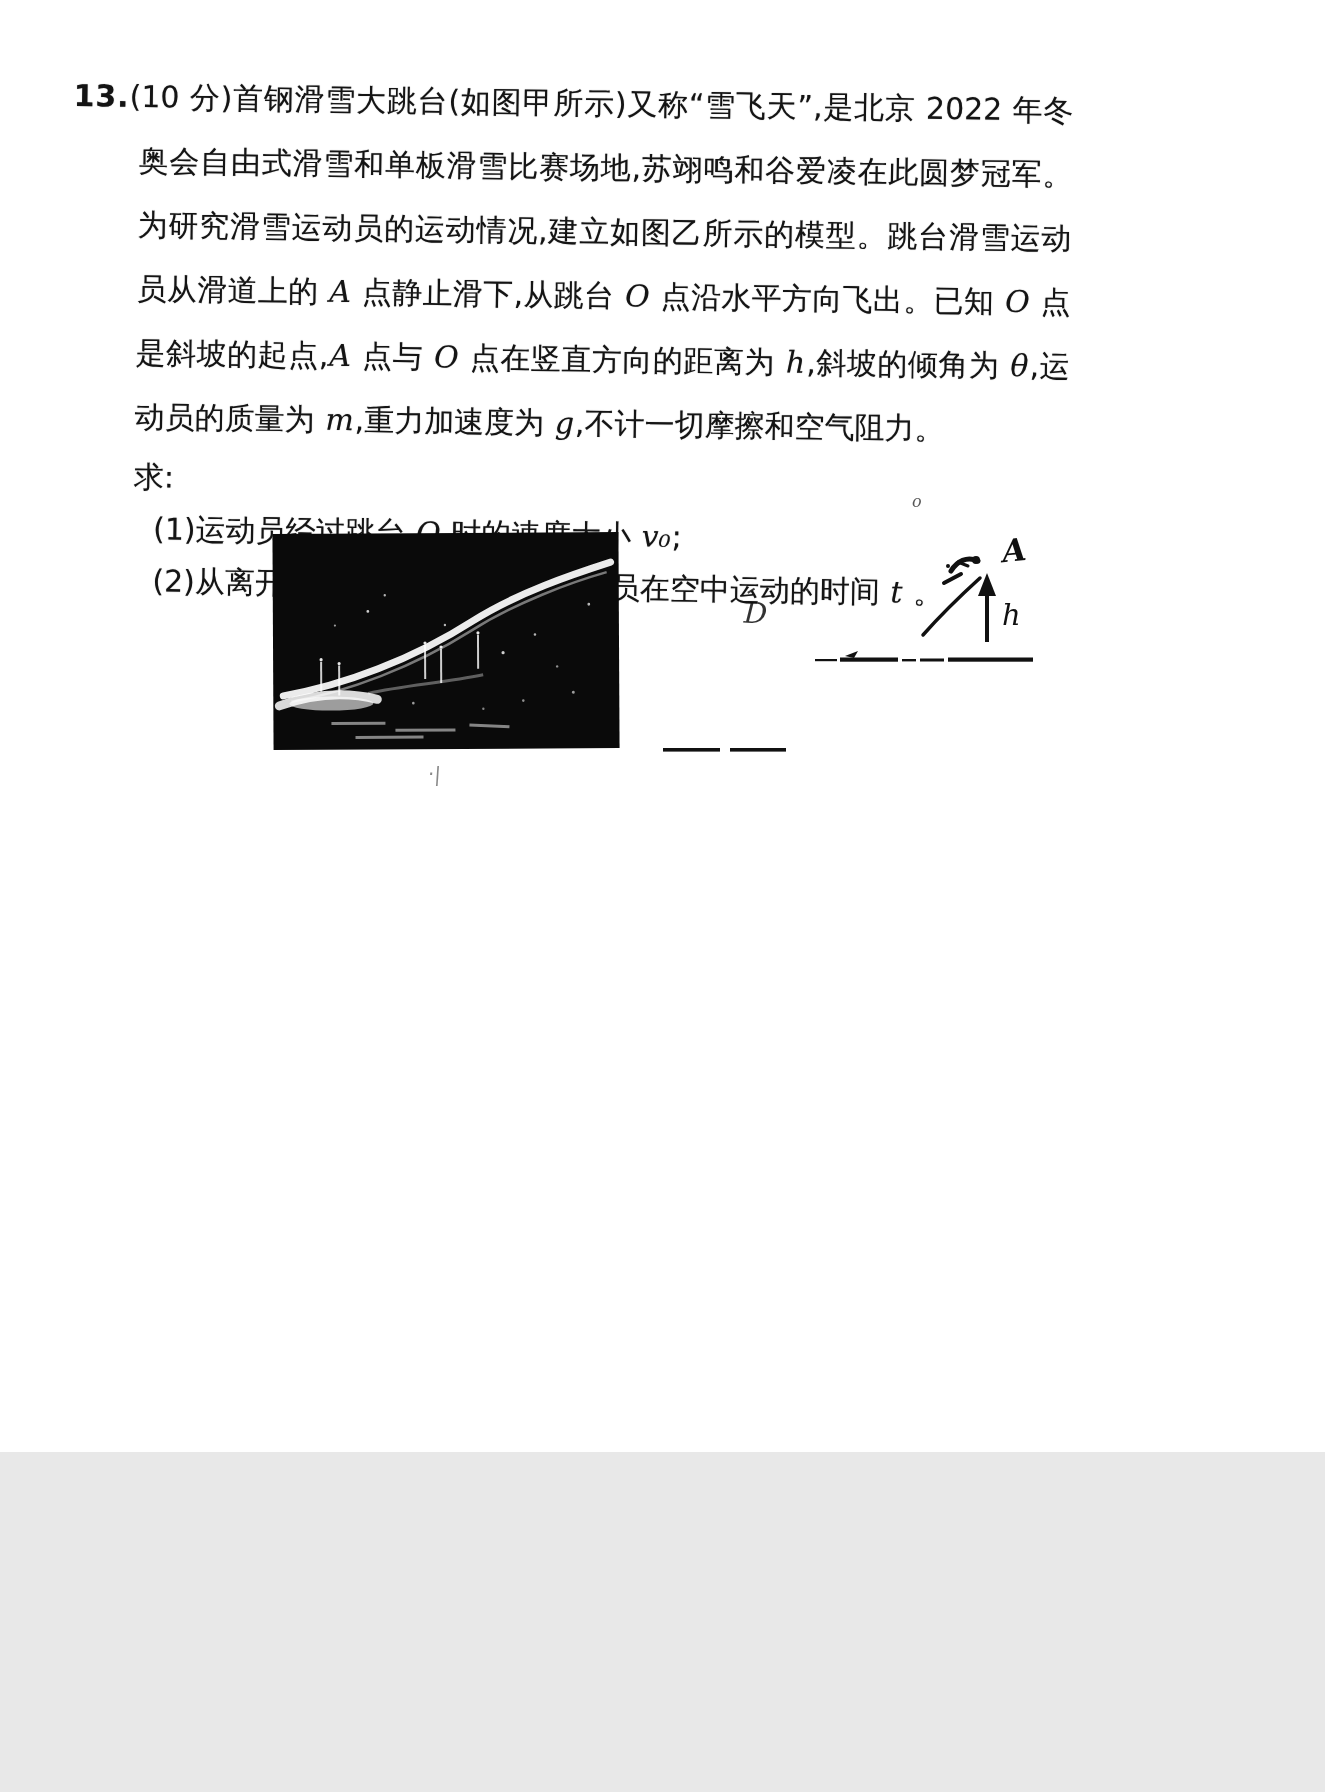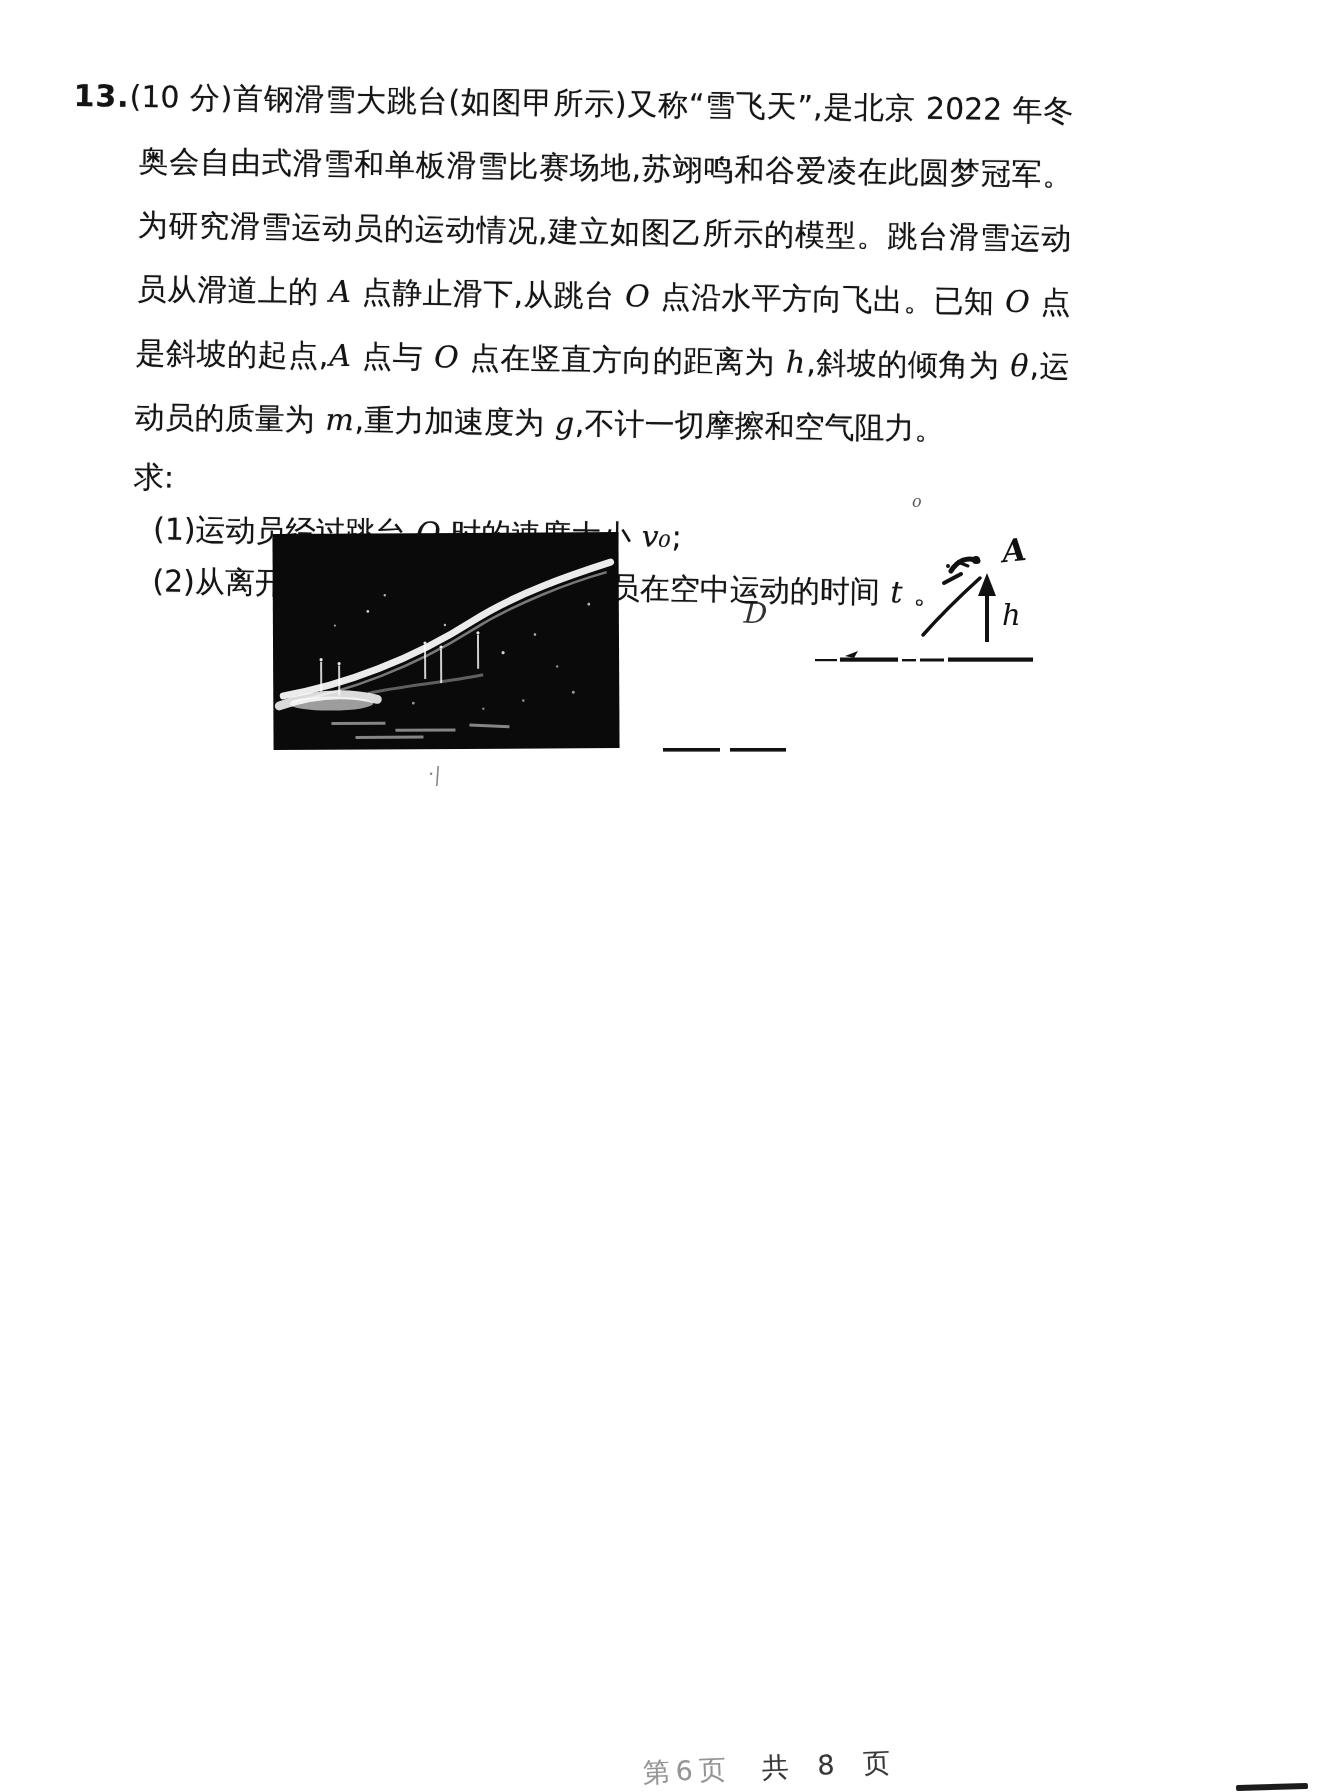--- a/index.html
+++ b/index.html
@@ -1,17 +1,17 @@
 <!DOCTYPE html>
 <html><head>
 <meta charset="utf-8">
 <style>
   html,body{margin:0;padding:0;background:#e8e8e8;}
   .page{
-    position:relative; width:1325px; height:1792px;
+    position:relative; width:1325px; height:1452px;
     background:#ffffff; overflow:hidden;
     font-family:"DejaVu Sans","Liberation Sans",sans-serif;
     color:#141414;
   }
   
   .qblock{
     position:absolute; left:74px; top:64px; width:1000px;
     transform:rotate(0.85deg); transform-origin:0 0;
     text-shadow:0 0 1px rgba(20,20,20,.45);
   }

